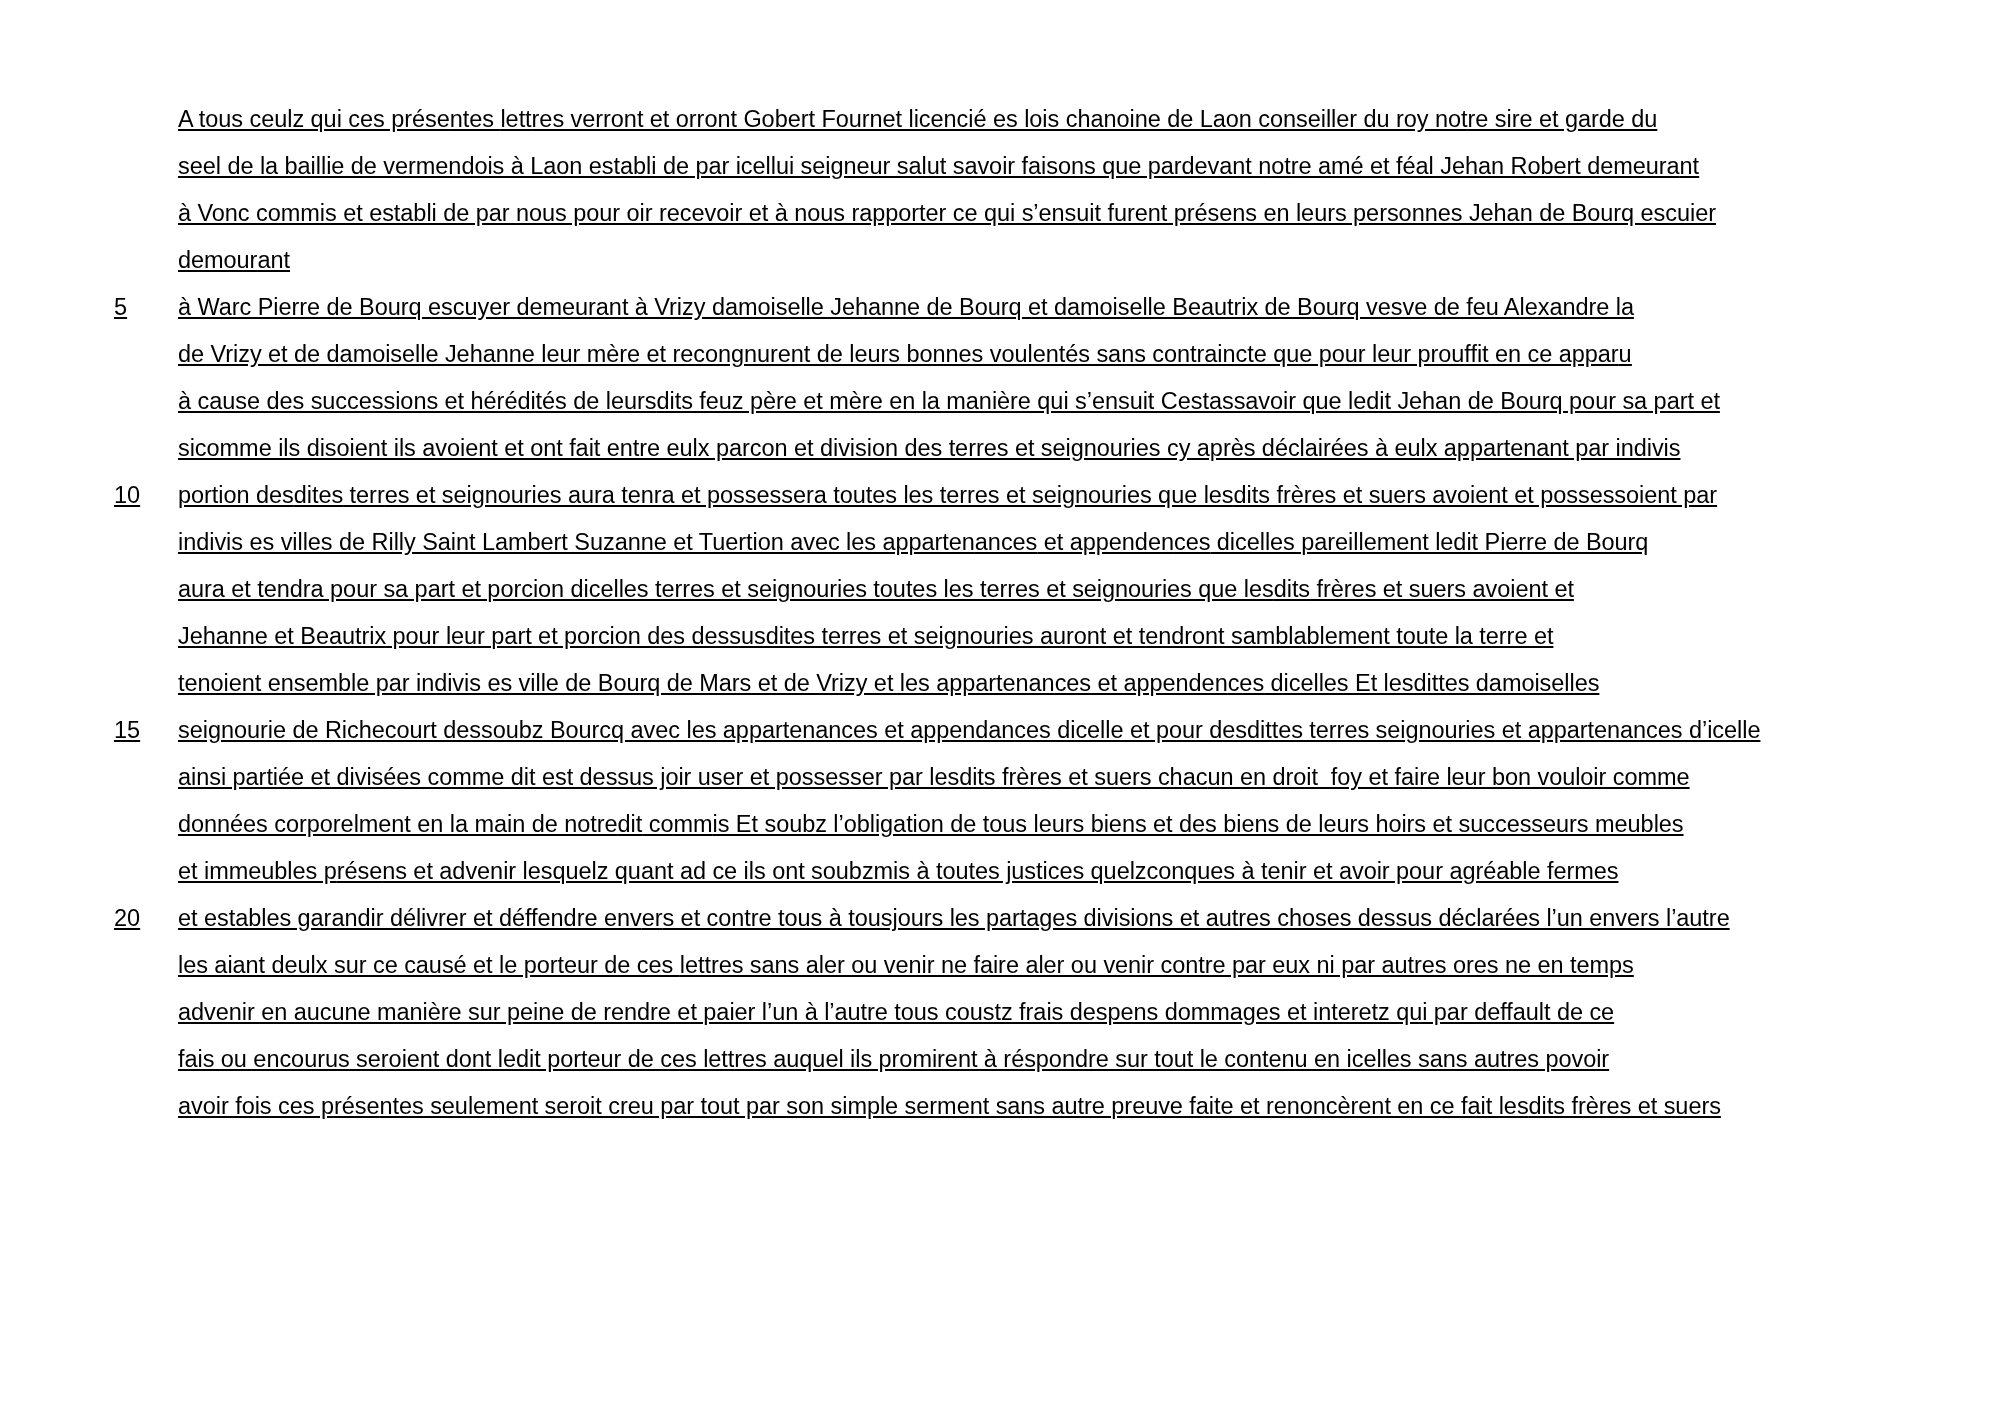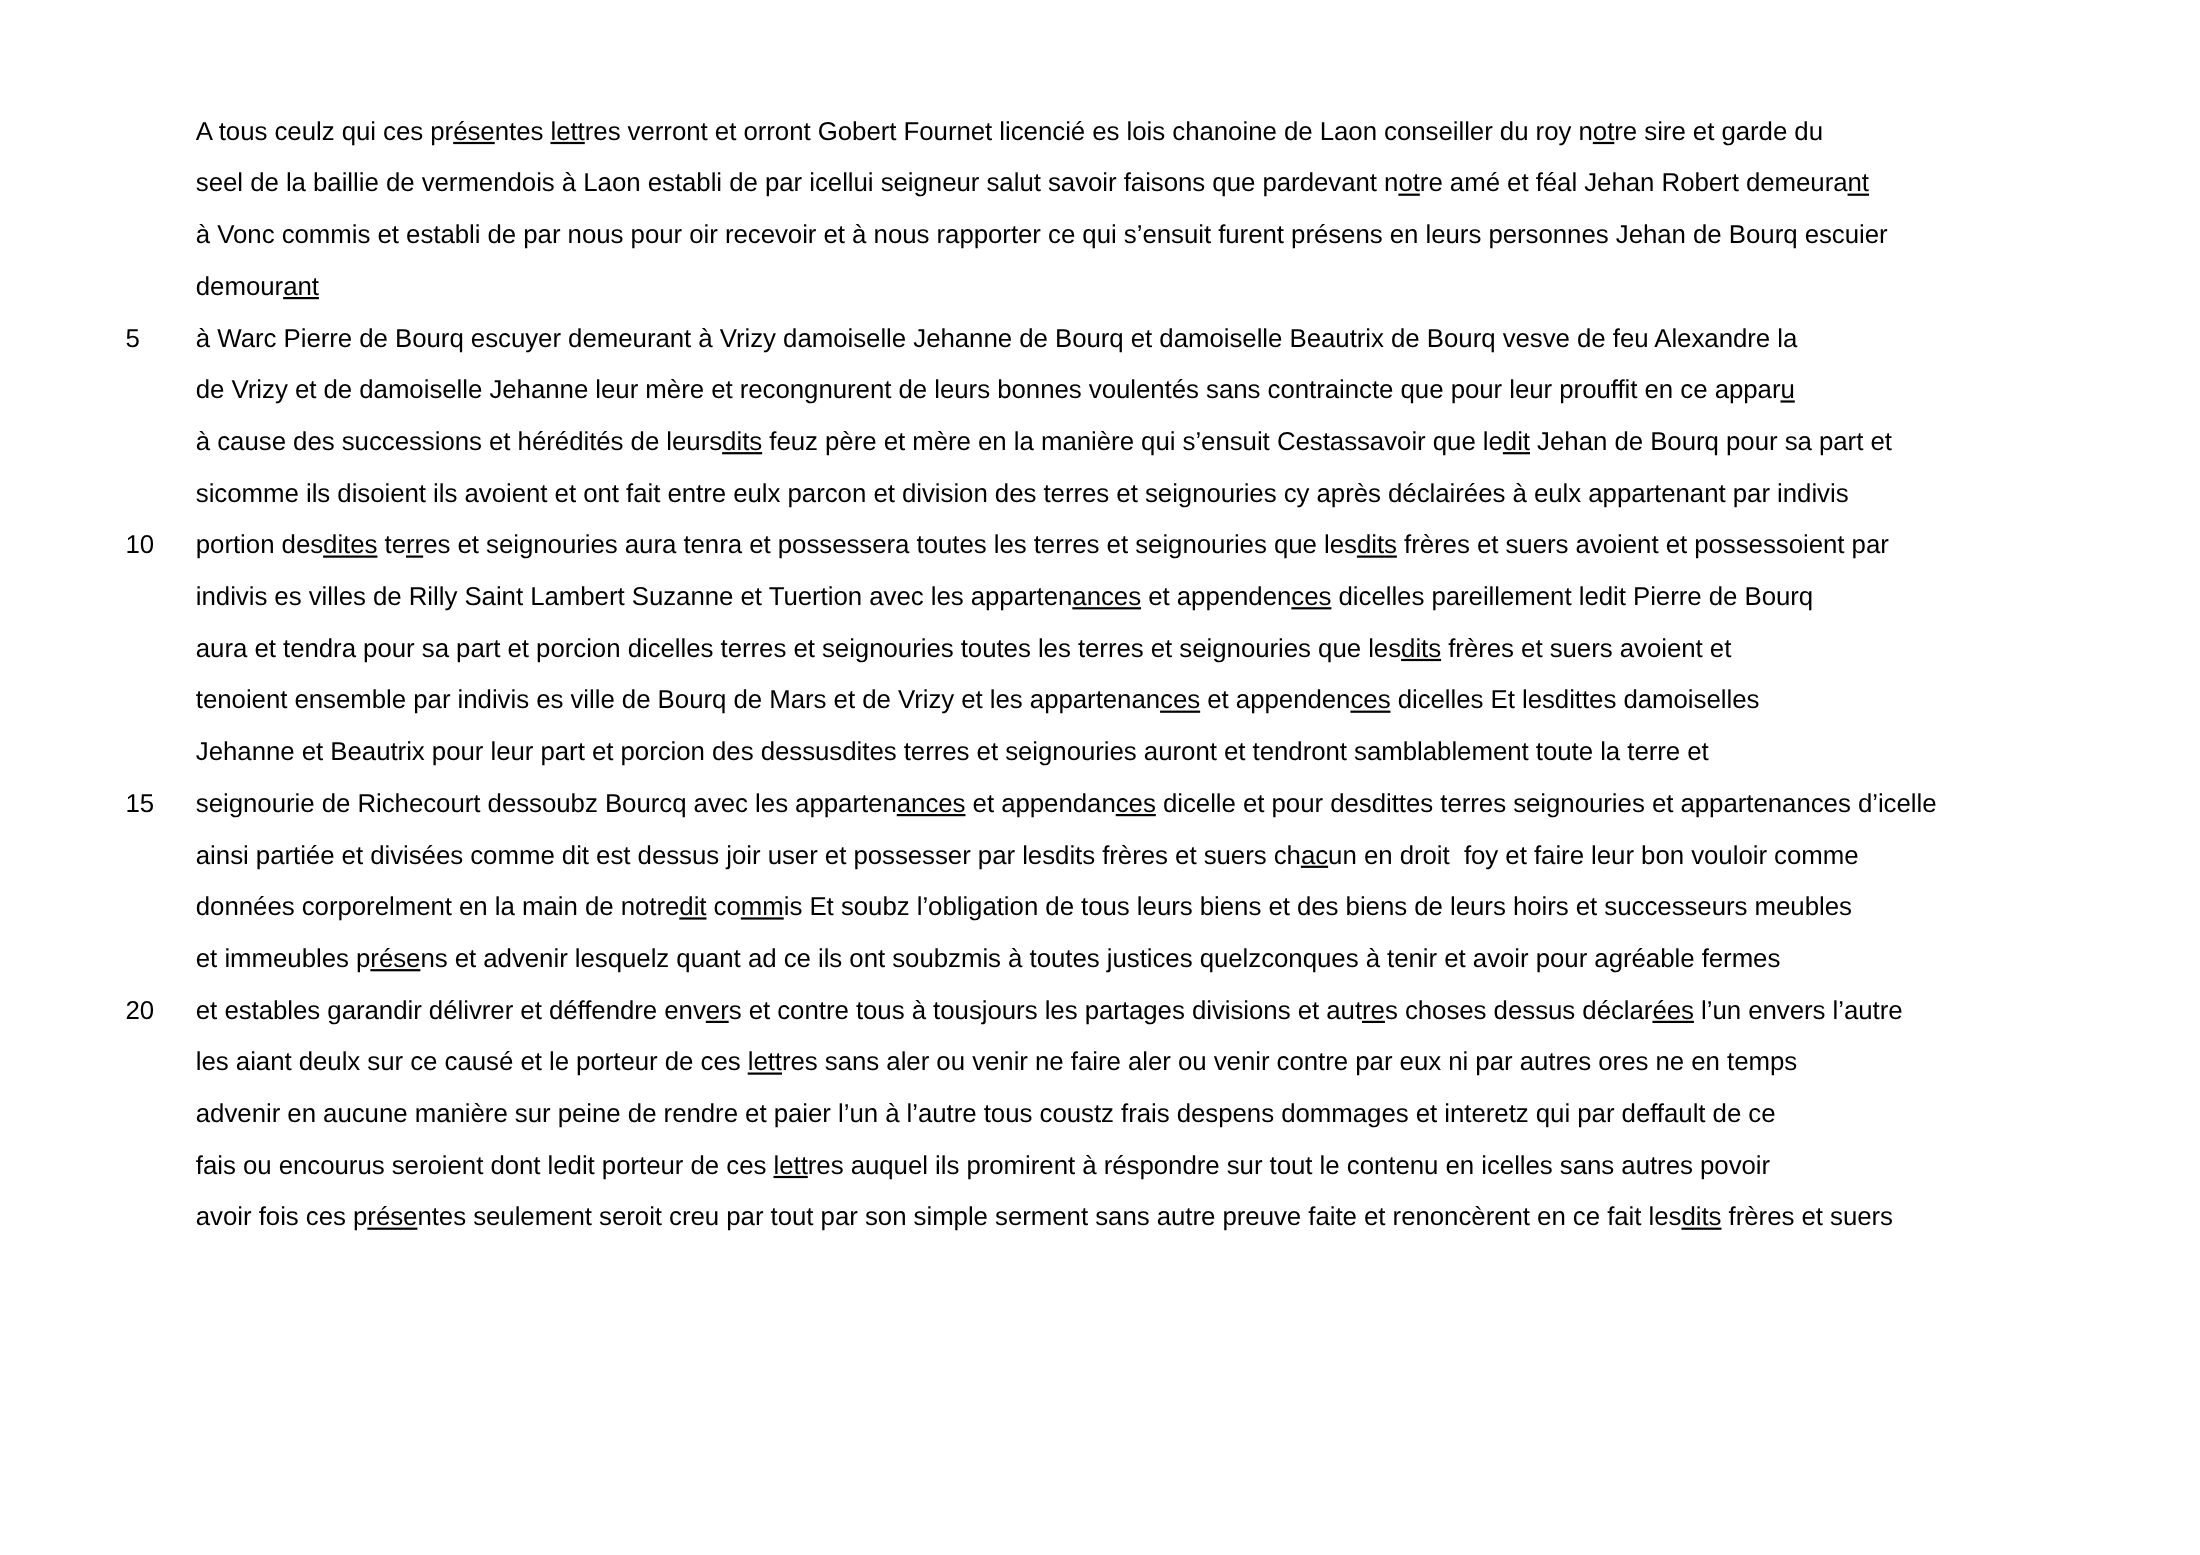--- a/index.html
+++ b/index.html
@@ -21,20 +21,21 @@
     box-sizing: border-box;
     padding: 96px 120px 0 110px;
   }
   .transcription {
     position: relative;
   }
   .line-row {
     display: flex;
     align-items: flex-end;
     min-height: 47px;
+    text-decoration: underline;
   }
   .line-number {
     width: 60px;
     flex: 0 0 60px;
     text-align: left;
     font-size: 23.5px;
     line-height: 47px;
     color: #000000;
     padding-left: 4px;
     box-sizing: border-box;
@@ -97,25 +98,25 @@
       <div class="line-row">
         <div class="line-number"></div>
         <div class="line-text"><span>indivis es villes de Rilly Saint Lambert Suzanne et Tuertion avec les apparten</span><u>ances</u><span> et appenden</span><u>ces</u><span> dicelles pareillement ledit Pierre de Bourq</span></div>
       </div>
       <div class="line-row">
         <div class="line-number"></div>
         <div class="line-text"><span>aura et tendra pour sa part et porcion dicelles terres et seignouries toutes les terres et seignouries que les</span><u>dits</u><span> frères et suers avoient et</span></div>
       </div>
       <div class="line-row">
         <div class="line-number"></div>
-        <div class="line-text"><span>tenoient ensemble par indivis es ville de Bourq de Mars et de Vrizy et les appartenan</span><u>ces</u><span> et appenden</span><u>ces</u><span> dicelles Et lesdittes damoiselles</span></div>
+        <div class="line-text"><span>Jehanne et Beautrix pour leur part et porcion des dessusdites terres et seignouries auront et tendront samblablement toute la terre et</span></div>
       </div>
       <div class="line-row">
         <div class="line-number"></div>
-        <div class="line-text"><span>Jehanne et Beautrix pour leur part et porcion des dessusdites terres et seignouries auront et tendront samblablement toute la terre et</span></div>
+        <div class="line-text"><span>tenoient ensemble par indivis es ville de Bourq de Mars et de Vrizy et les appartenan</span><u>ces</u><span> et appenden</span><u>ces</u><span> dicelles Et lesdittes damoiselles</span></div>
       </div>
       <div class="line-row">
         <div class="line-number">15</div>
         <div class="line-text"><span>seignourie de Richecourt dessoubz Bourcq avec les apparten</span><u>ances</u><span> et appendan</span><u>ces</u><span> dicelle et pour desdittes terres seignouries et appartenances d’icelle</span></div>
       </div>
       <div class="line-row">
         <div class="line-number"></div>
         <div class="line-text"><span>ainsi partiée et divisées comme dit est dessus joir user et possesser par lesdits frères et suers ch</span><u>ac</u><span>un en droit  foy et faire leur bon vouloir comme</span></div>
       </div>
       <div class="line-row">

